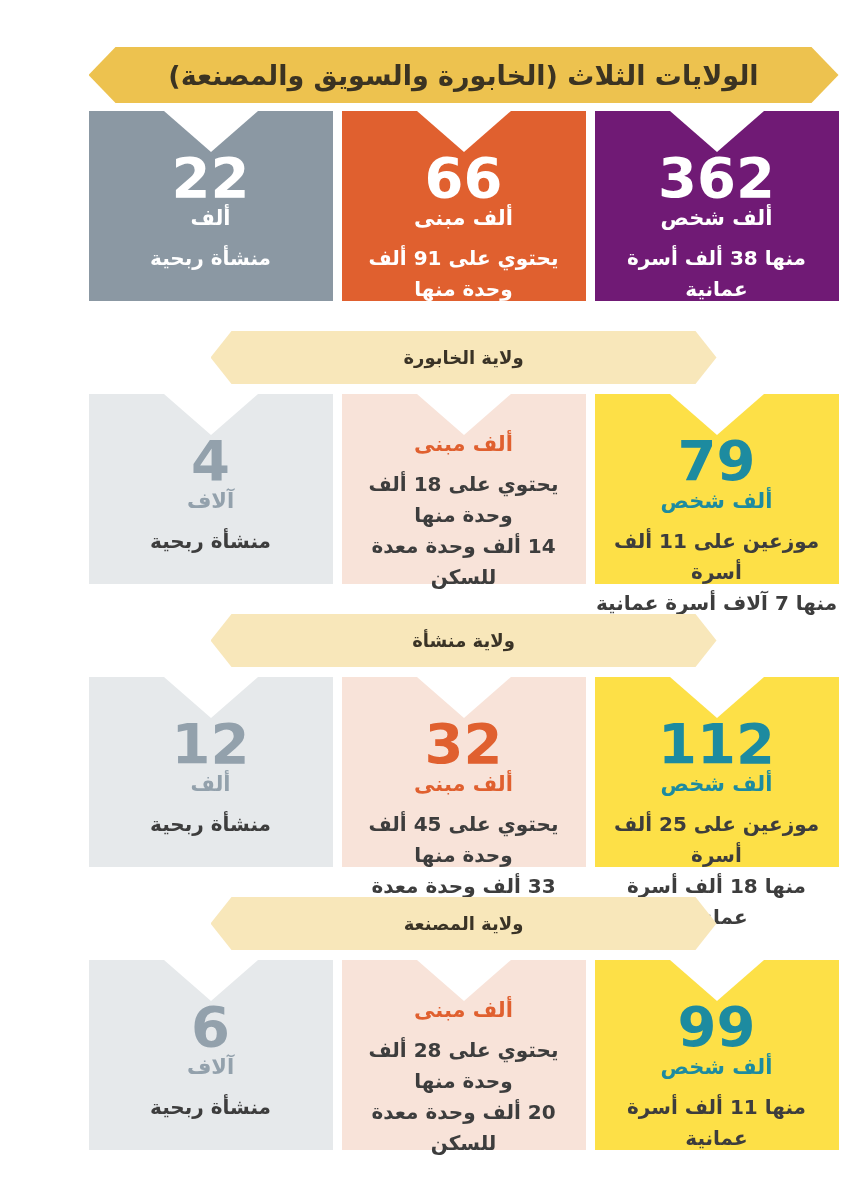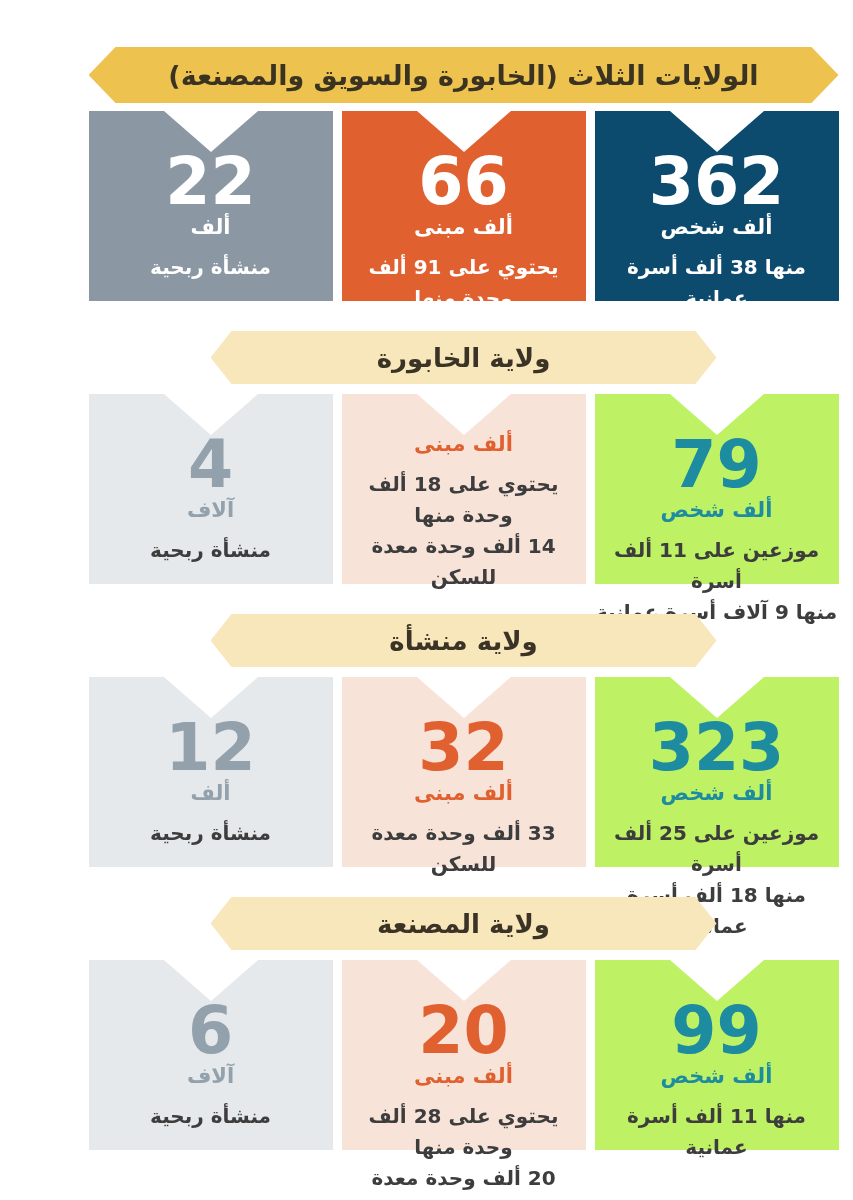--- a/index.html
+++ b/index.html
@@ -15,51 +15,51 @@
   .main-banner {
     margin-top: 47px; height: 56px; background: #edc24f;
     clip-path: polygon(0 50%, 27px 0, calc(100% - 27px) 0, 100% 50%, calc(100% - 27px) 100%, 27px 100%);
     display: flex; align-items: center; justify-content: center;
     font-size: 27px; font-weight: bold; color: #3b3322;
   }
   .sub-banner {
     width: 506px; margin: 30px auto 0; height: 53px; background: #f8e7ba;
     clip-path: polygon(0 50%, 21px 0, calc(100% - 21px) 0, 100% 50%, calc(100% - 21px) 100%, 21px 100%);
     display: flex; align-items: center; justify-content: center;
-    font-size: 26px; font-weight: bold; color: #3a3326;
+    font-size: 18px; font-weight: bold; color: #3a3326;
   }
 
   .row { display: flex; gap: 9px; margin-top: 8px; height: 190px; }
   .row.after-banner { margin-top: 10px; }
 
   .card {
     flex: 1; position: relative;
     display: flex; flex-direction: column; align-items: center;
     padding-top: 38px; text-align: center;
   }
   .notch {
     position: absolute; top: 0; left: 50%; transform: translateX(-50%);
     width: 0; height: 0;
     border-left: 47px solid transparent;
     border-right: 47px solid transparent;
     border-top: 41px solid #ffffff;
   }
-  .num  { font-size: 65px; font-weight: bold; line-height: 1.02; }
+  .num  { font-size: 56px; font-weight: bold; line-height: 1.02; }
   .unit { font-size: 21px; font-weight: bold; line-height: 1.15; }
   .desc { margin-top: 13px; font-size: 20px; font-weight: bold; line-height: 1.55; color: #3d3d3d; }
   .card.establishments .desc { }
 
   
-  .solid .card.people         { background: #0c4a6e; }
+  .solid .card.people         { background: #701a75; }
   .solid .card.buildings      { background: #e0602f; }
   .solid .card.establishments { background: #8b98a3; }
   .solid .num, .solid .unit, .solid .desc { color: #ffffff; }
 
   
-  .light .card.people         { background: #bef264; }
+  .light .card.people         { background: #fde047; }
   .light .card.buildings      { background: #f8e3d9; }
   .light .card.establishments { background: #e6e9eb; }
   .light .people .num,         .light .people .unit         { color: #1d8ba0; }
   .light .buildings .num,      .light .buildings .unit      { color: #e0602f; }
   .light .establishments .num, .light .establishments .unit { color: #93a1ac; }
 </style>
 </head>
 <body>
 
 <div class="page">
@@ -100,21 +100,21 @@
     <div class="sub-banner">
       <span>ولاية الخابورة</span>
     </div>
     <div class="row light after-banner">
       <div class="card people">
         <span class="notch"></span>
         <div class="num">79</div>
         <div class="unit">ألف شخص</div>
         <div class="desc">
           <div>موزعين على 11 ألف أسرة</div>
-          <div>منها 9 آلاف أسرة عمانية</div>
+          <div>منها 7 آلاف أسرة عمانية</div>
         </div>
       </div>
       <div class="card buildings">
         <span class="notch"></span>
         <div class="unit">ألف مبنى</div>
         <div class="desc">
           <div>يحتوي على 18 ألف وحدة منها</div>
           <div>14 ألف وحدة معدة للسكن</div>
         </div>
       </div>
@@ -127,32 +127,33 @@
         </div>
       </div>
     </div>
 
     <div class="sub-banner">
       <span>ولاية منشأة</span>
     </div>
     <div class="row light after-banner">
       <div class="card people">
         <span class="notch"></span>
-        <div class="num">323</div>
+        <div class="num">112</div>
         <div class="unit">ألف شخص</div>
         <div class="desc">
           <div>موزعين على 25 ألف أسرة</div>
           <div>منها 18 ألف أسرة عمانية</div>
         </div>
       </div>
       <div class="card buildings">
         <span class="notch"></span>
         <div class="num">32</div>
         <div class="unit">ألف مبنى</div>
         <div class="desc">
+          <div>يحتوي على 45 ألف وحدة منها</div>
           <div>33 ألف وحدة معدة للسكن</div>
         </div>
       </div>
       <div class="card establishments">
         <span class="notch"></span>
         <div class="num">12</div>
         <div class="unit">ألف</div>
         <div class="desc">
           <div>منشأة ربحية</div>
         </div>
@@ -166,21 +167,20 @@
       <div class="card people">
         <span class="notch"></span>
         <div class="num">99</div>
         <div class="unit">ألف شخص</div>
         <div class="desc">
           <div>منها 11 ألف أسرة عمانية</div>
         </div>
       </div>
       <div class="card buildings">
         <span class="notch"></span>
-        <div class="num">20</div>
         <div class="unit">ألف مبنى</div>
         <div class="desc">
           <div>يحتوي على 28 ألف وحدة منها</div>
           <div>20 ألف وحدة معدة للسكن</div>
         </div>
       </div>
       <div class="card establishments">
         <span class="notch"></span>
         <div class="num">6</div>
         <div class="unit">آلاف</div>

